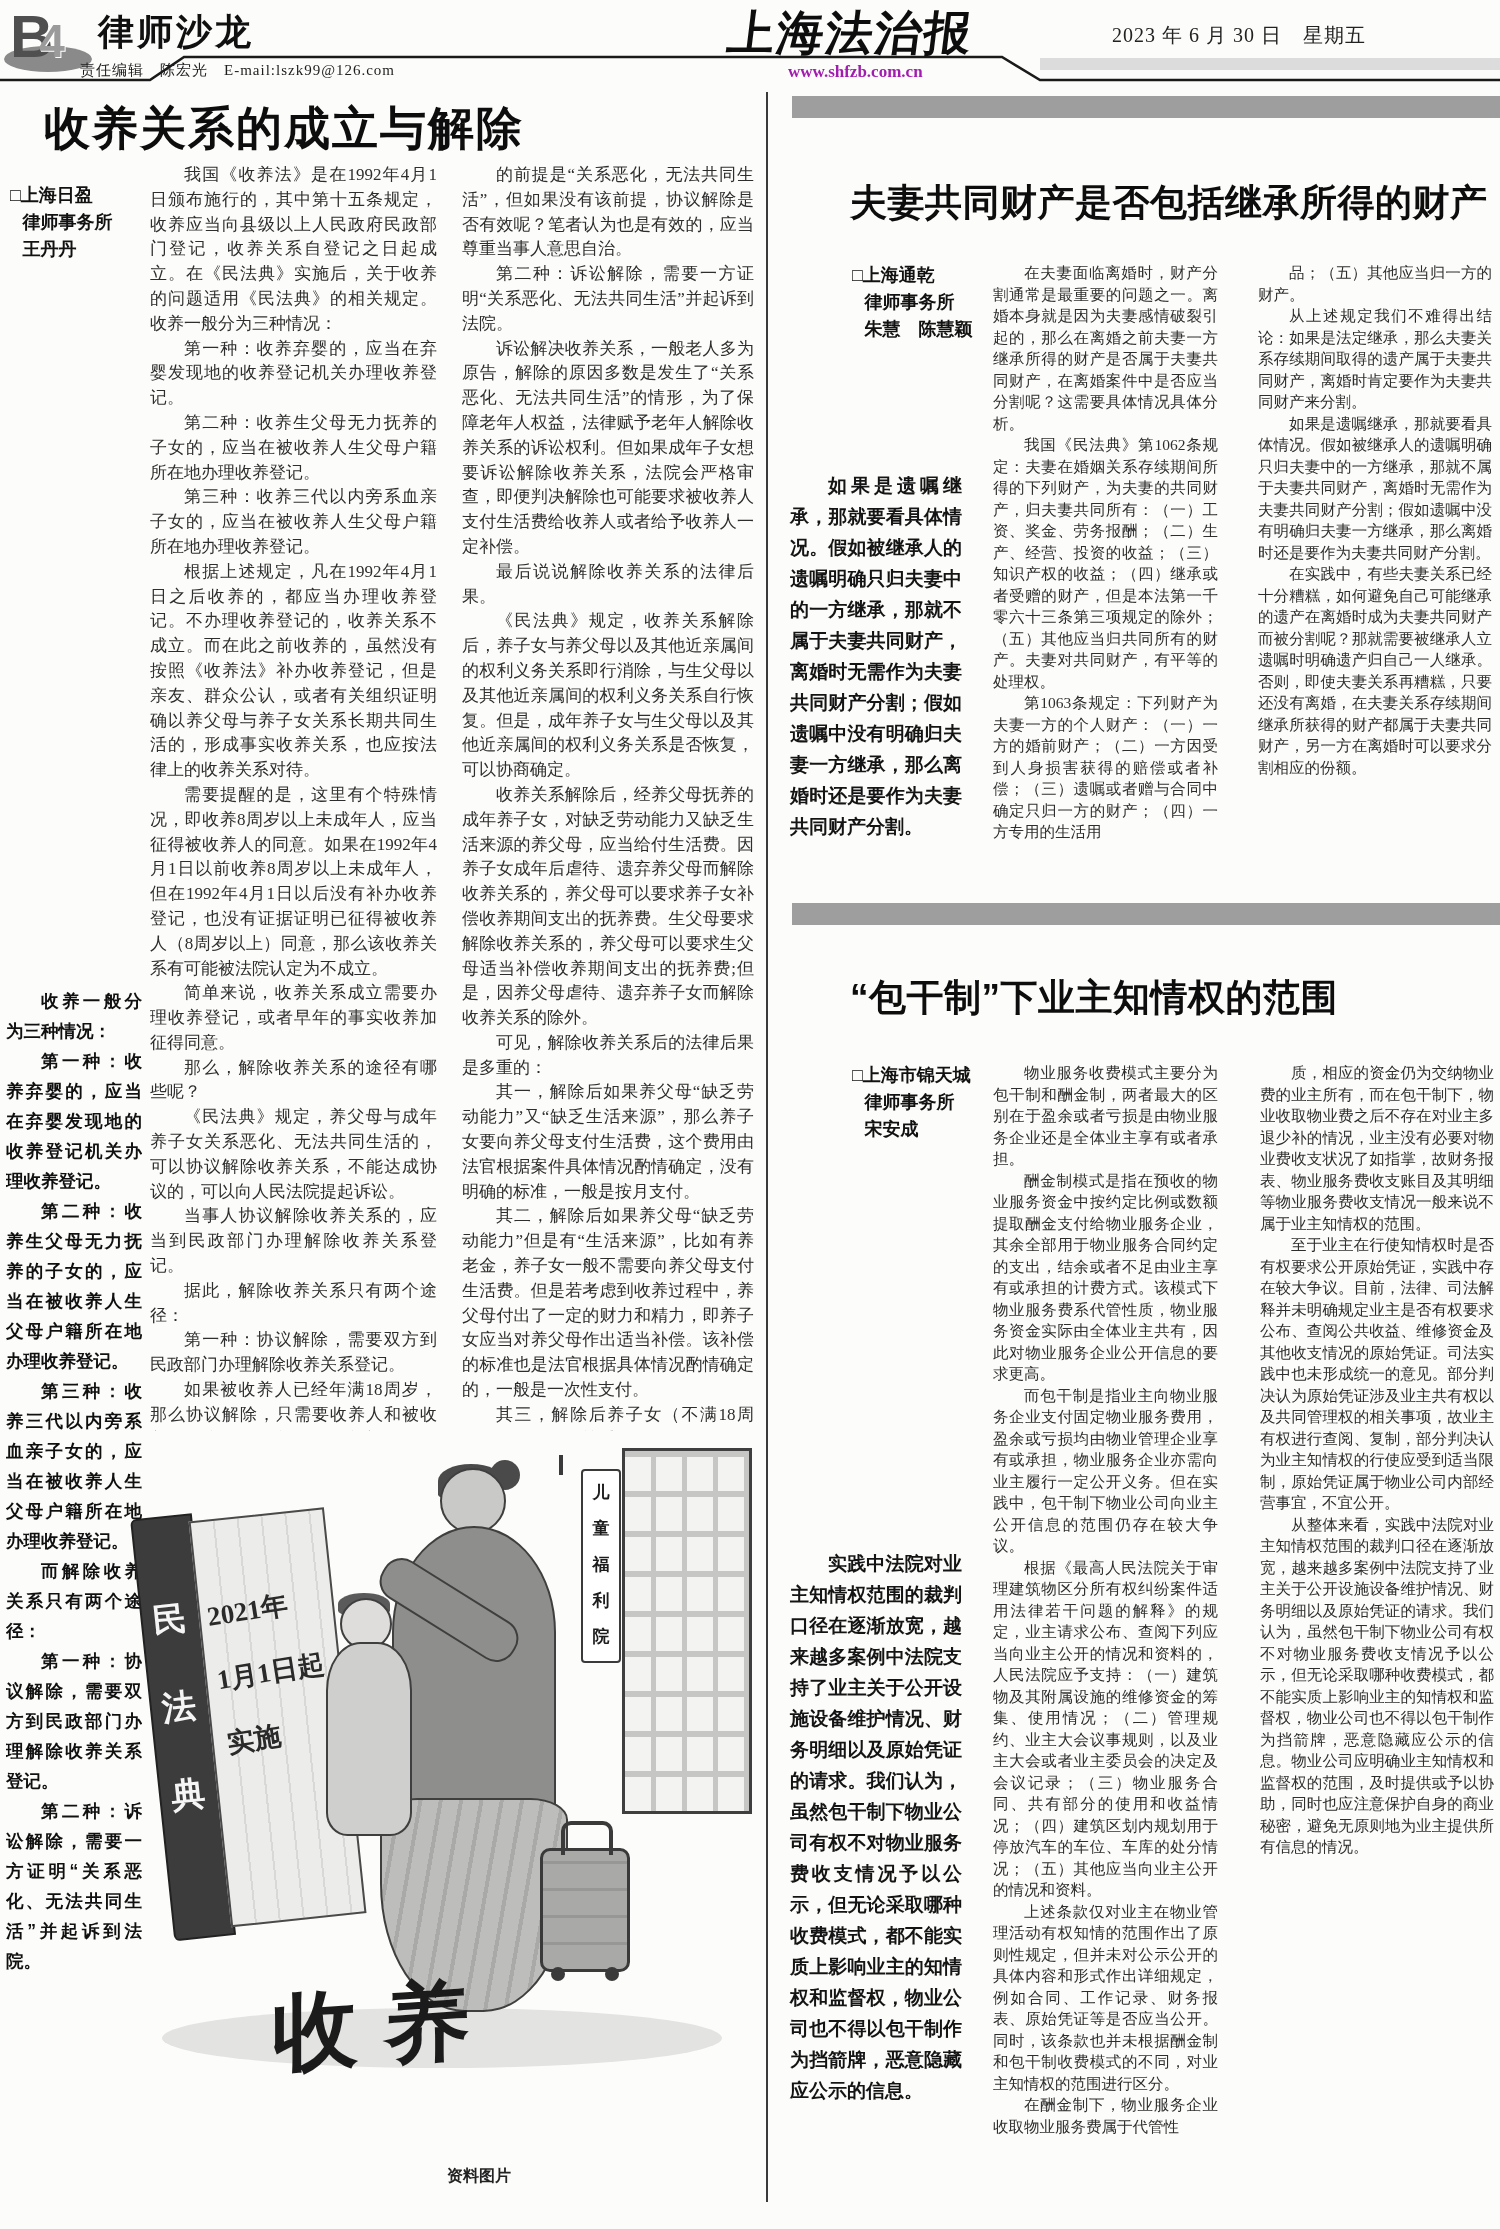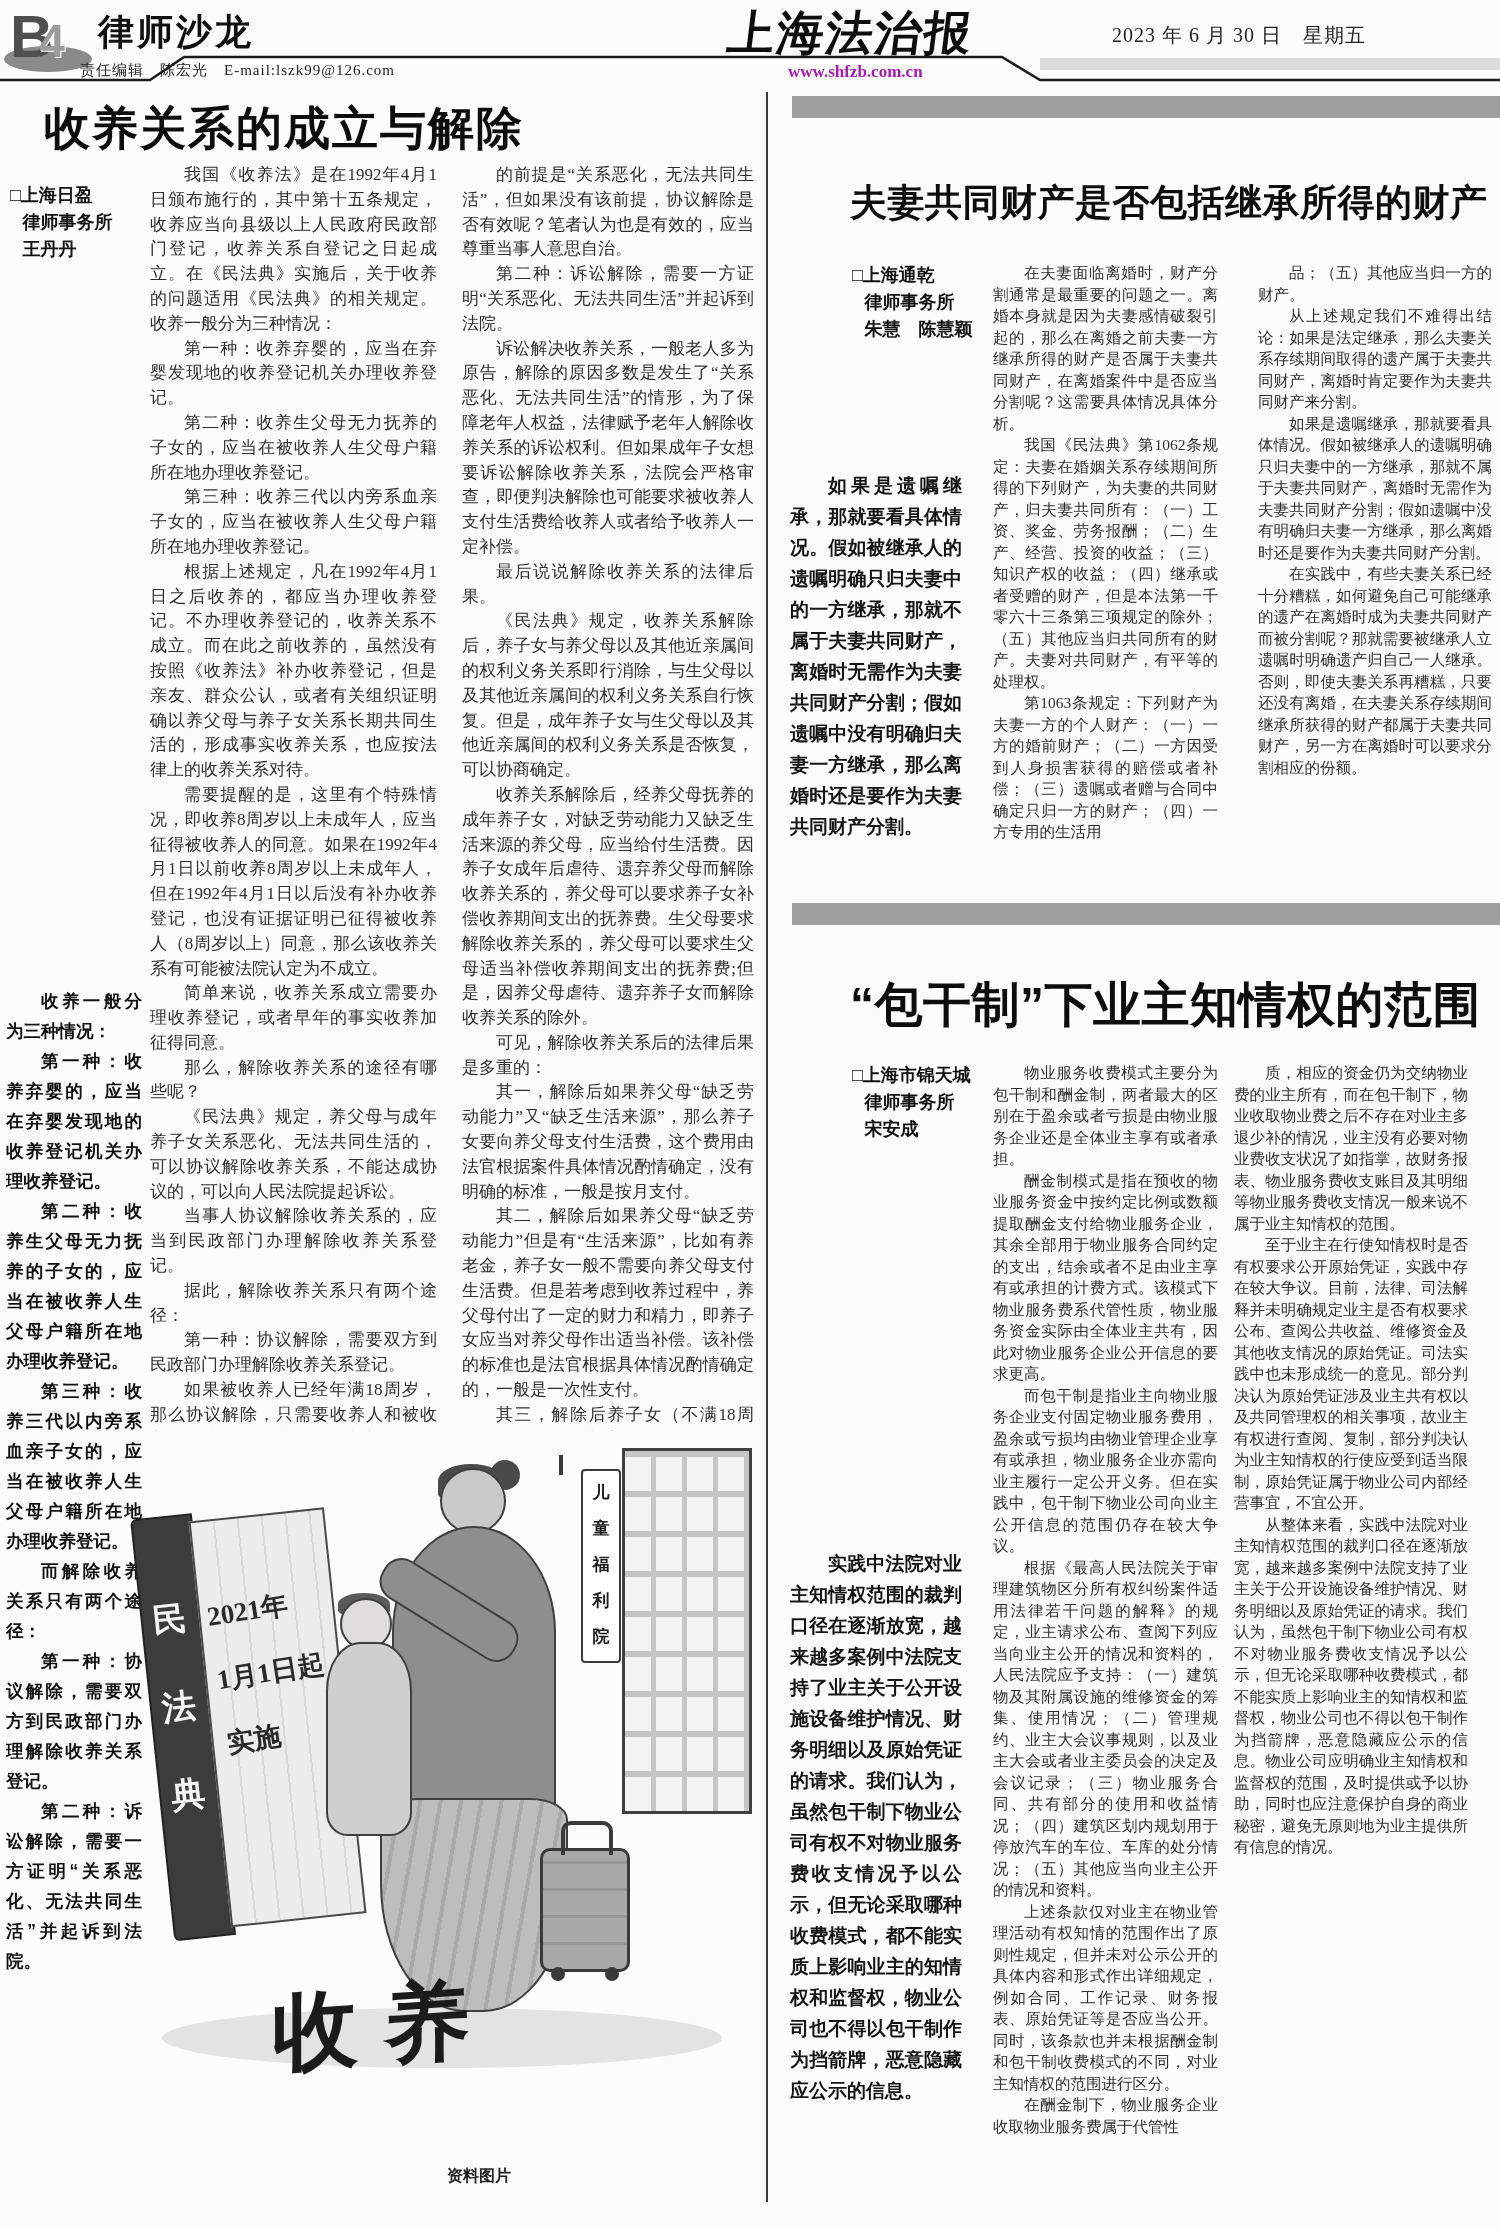--- a/index.html
+++ b/index.html
@@ -38,30 +38,30 @@
   .l-title{left:8px;top:98px;font-size:46px;letter-spacing:2px;margin-left:36px;}
   .l-author{left:10px;top:182px;}
   .l-col{top:163px;height:1268px;overflow:hidden;font-size:17px;line-height:24.8px;}
   .l-col1{left:150px;width:287px;}
   .l-col2{left:462px;width:292px;}
   .l-sidebar{left:6px;top:986px;width:136px;max-height:1160px;overflow:hidden;
     font-family:"Liberation Sans",sans-serif;font-weight:bold;font-size:17.5px;line-height:30px;color:#101010;}
   .l-sidebar p{margin:0;text-indent:2em;text-align:justify;}
   
   .r-title1{left:850px;top:178px;font-size:37px;letter-spacing:0.5px;}
-  .r-title2{left:850px;top:973px;font-size:48px;letter-spacing:0.5px;}
+  .r-title2{left:850px;top:973px;font-size:37px;letter-spacing:0.5px;}
   .r-author1{left:852px;top:262px;}
   .r-author2{left:852px;top:1062px;}
   .r-quote1{left:790px;top:470px;width:172px;font-size:19px;line-height:31px;}
   .r-quote2{left:790px;top:1548px;width:172px;font-size:19px;line-height:31px;}
   .r-col{font-size:15.5px;line-height:21.5px;overflow:hidden;}
   .a1-col1{left:993px;top:262px;width:225px;height:612px;}
   .a1-col2{left:1258px;top:262px;width:234px;height:612px;}
   .a2-col1{left:993px;top:1062px;width:225px;height:1112px;}
-  .a2-col2{left:1234px;top:1062px;width:234px;height:1112px;}
+  .a2-col2{left:1260px;top:1062px;width:234px;height:1112px;}
   
   .illus{left:152px;top:1448px;width:600px;height:706px;}
   .ground{left:10px;top:560px;width:560px;height:60px;background:#e3e3e1;border-radius:50%;}
   .book{left:0px;top:60px;width:200px;height:430px;transform:rotate(-6deg);}
   .book .spine{position:absolute;left:0;top:0;width:58px;height:420px;background:#3c3c3c;border:2px solid #222;border-radius:6px 0 0 6px;}
   .book .pages{position:absolute;left:58px;top:8px;width:132px;height:404px;background:#ececea;border:2px solid #4a4a4a;
      background-image:repeating-linear-gradient(90deg,#ececea 0 22px,#d8d8d6 22px 24px);}
   .vchar{display:block;text-align:center;}
   .spine-text{position:absolute;left:9px;top:60px;width:40px;color:#f5f5f5;font-weight:900;font-size:34px;line-height:88px;font-family:"Liberation Serif",serif;}
   .page-text{position:absolute;left:70px;top:70px;width:115px;font-weight:900;font-size:27px;line-height:64px;color:#2a2a2a;transform:rotate(-3deg);font-family:"Liberation Serif",serif;}

